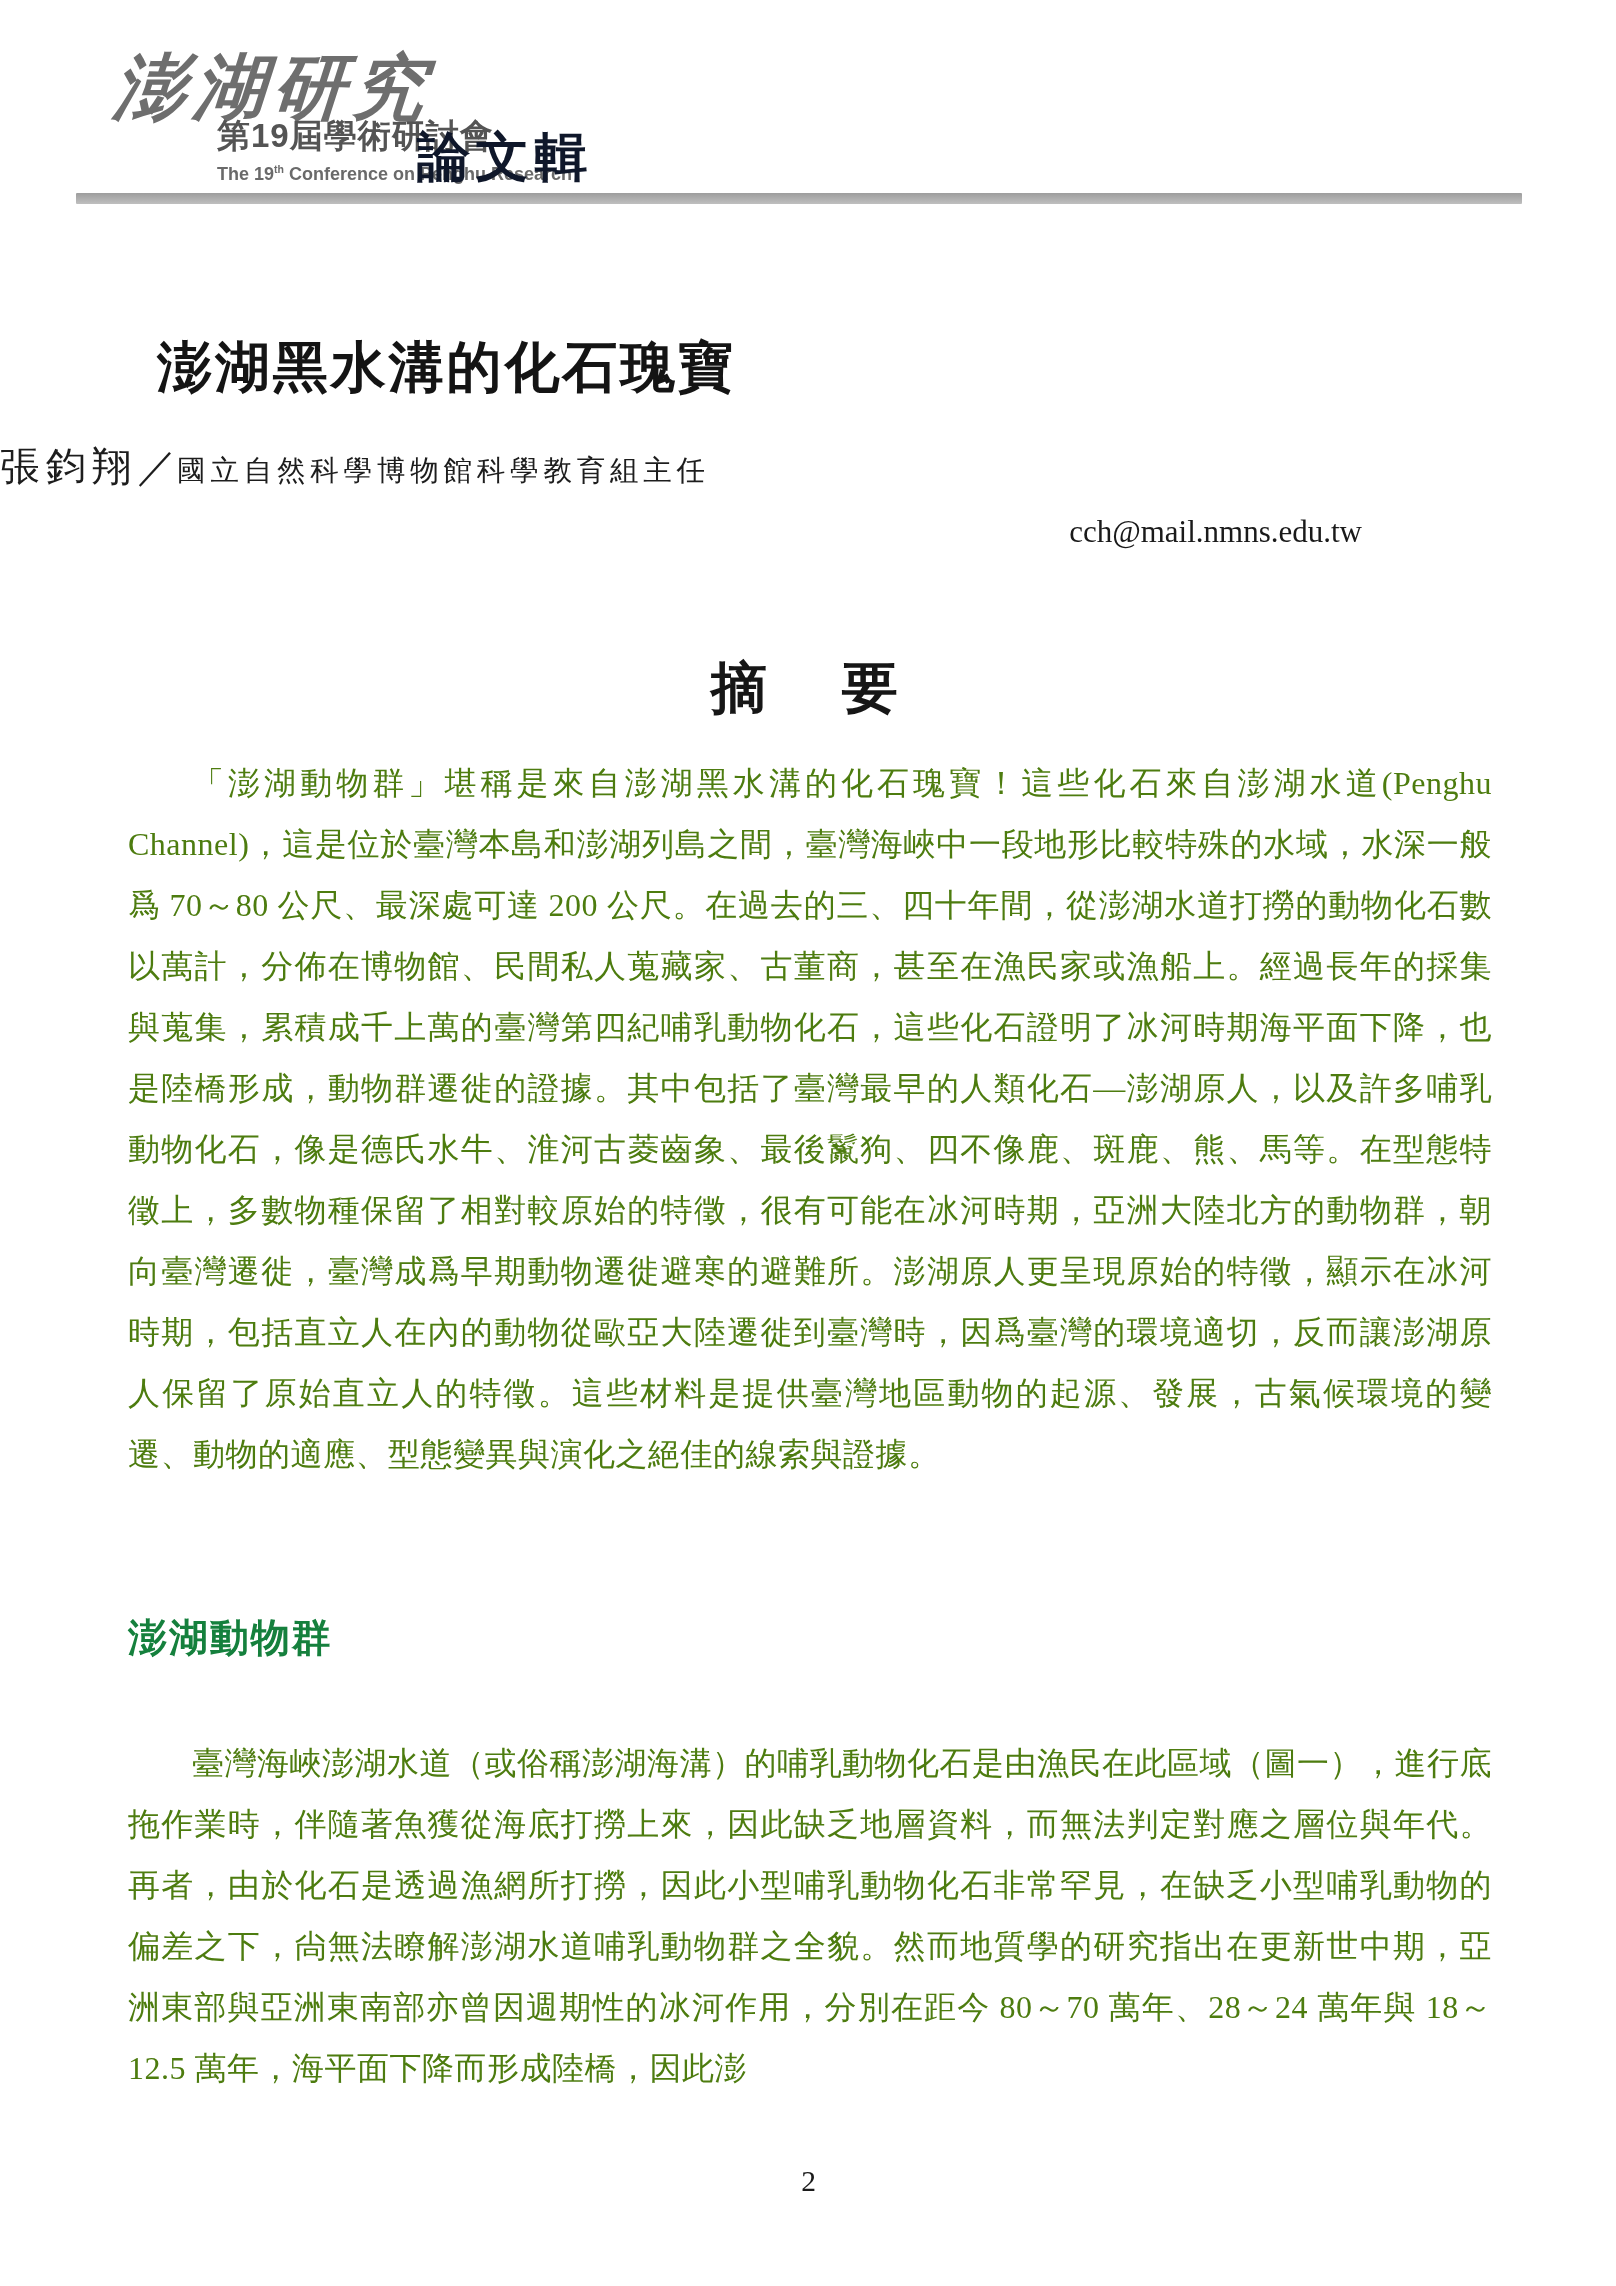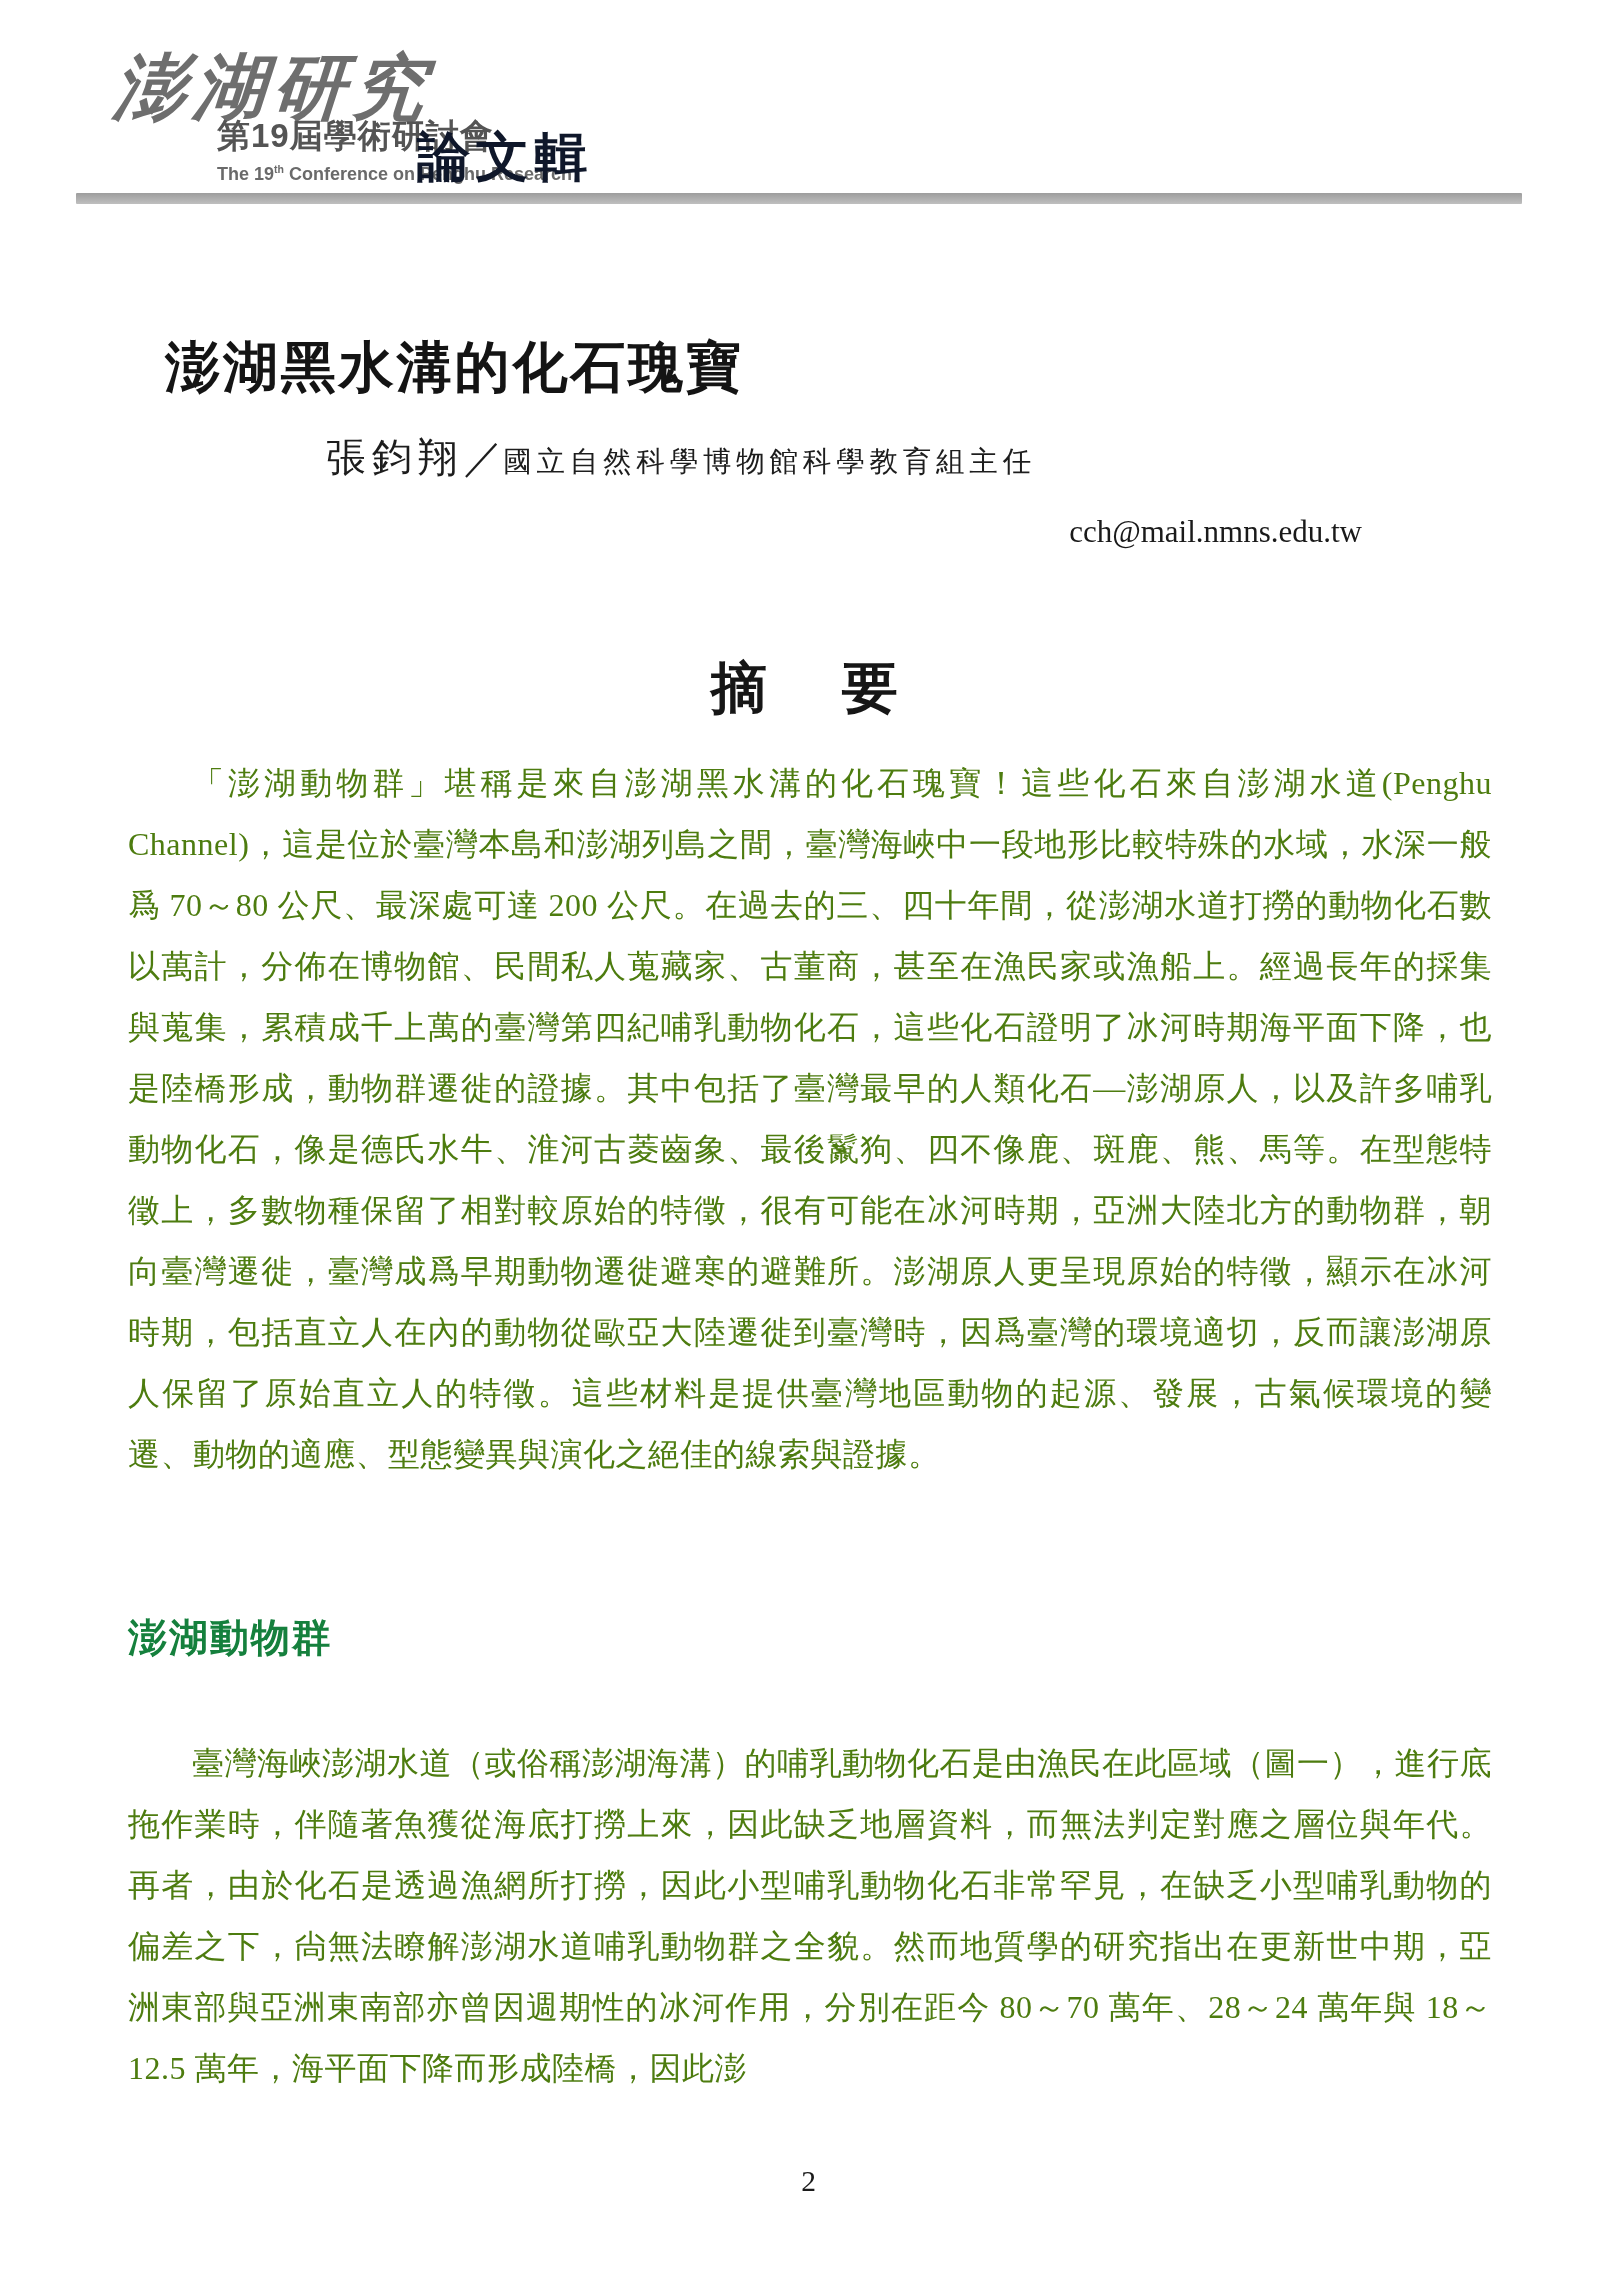--- a/index.html
+++ b/index.html
@@ -46,25 +46,25 @@
     position: absolute; left: 76px; top: 193px;
     width: 1446px; height: 10.5px;
     background: linear-gradient(#9d9d9d, #bfbfbf);
     border-radius: 1px;
   }
 
   
   .paper-title {
     position: absolute; left: 157px; top: 331px;
     font-size: 55px; font-weight: 700; color: #141414;
-    letter-spacing: 2.9px; white-space: nowrap; margin-left: 8px;
+    letter-spacing: 2.9px; white-space: nowrap;
   }
   .author-line {
-    position: absolute; left: 0; top: 430px; width: 1362px;
-    text-align: center; white-space: nowrap; font-family: Liberation Mono, monospace;
+    position: absolute; left: 0; top: 439px; width: 1362px;
+    text-align: left; white-space: nowrap; font-family: Liberation Mono, monospace;
   }
   .author-name { font-size: 40px; color: #1d1d1d; letter-spacing: 5.7px; }
   .author-separator { font-size: 40px; color: #1d1d1d; }
   .author-affiliation { font-size: 28.5px; color: #1d1d1d; letter-spacing: 4.8px; }
   .author-email {
     position: absolute; left: 0; top: 514px; width: 1362px;
     text-align: right; font-size: 31px; color: #1a1a1a;
   }
 
   

